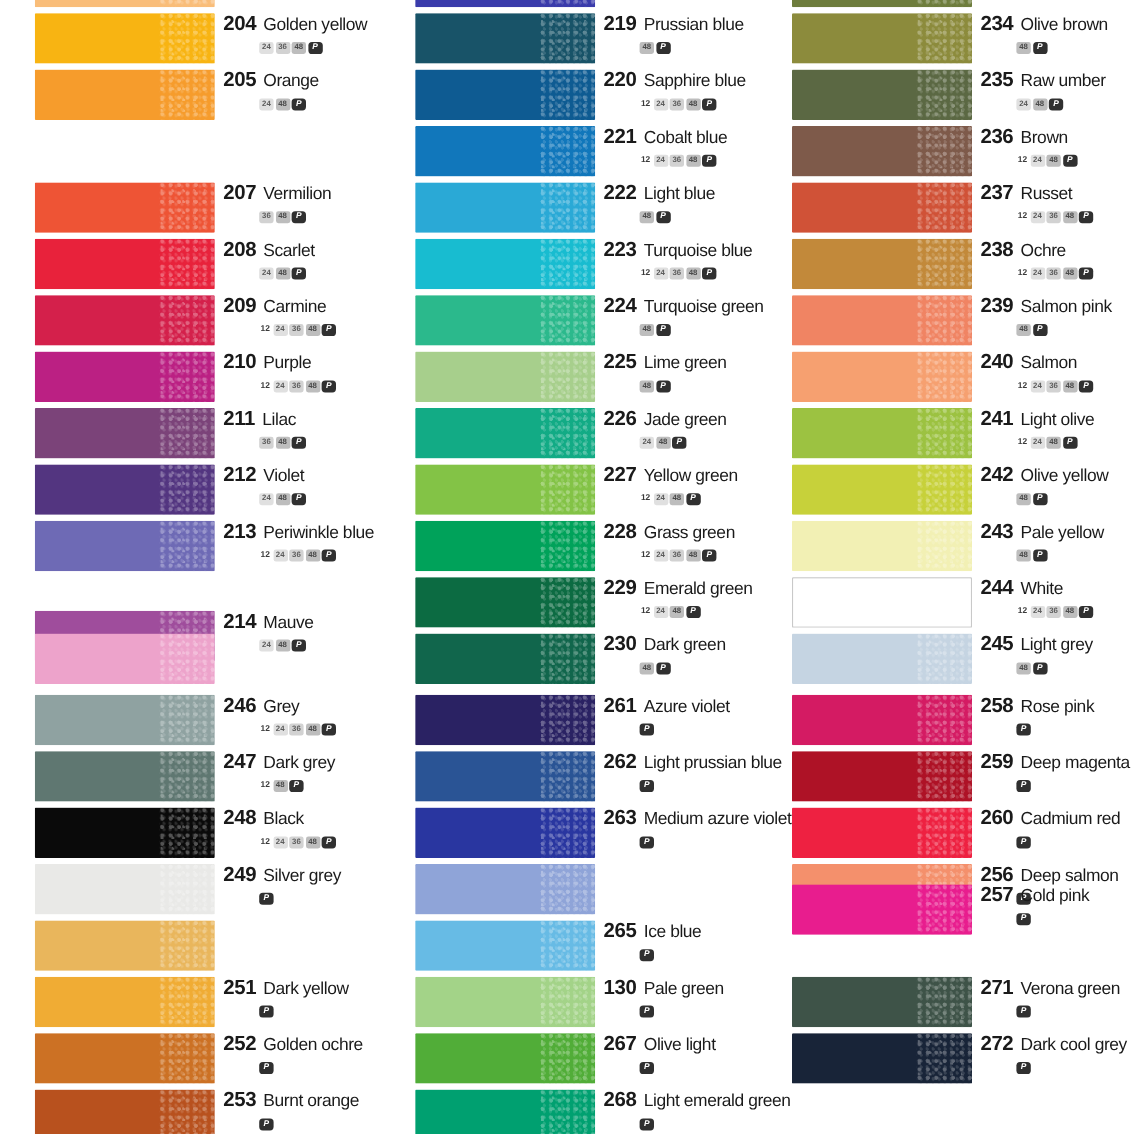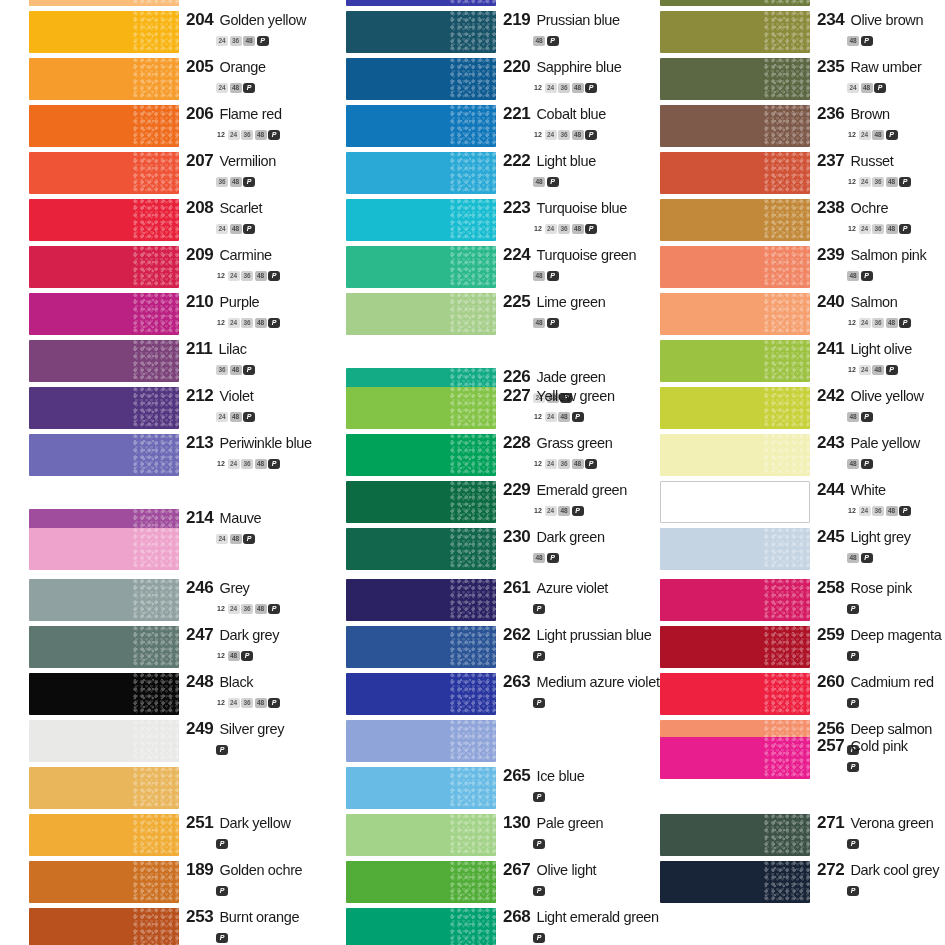--- a/index.html
+++ b/index.html
@@ -164,30 +164,20 @@
       <div class="swatch-row" style="top: 56px;">
         <div class="chip">
           <div class="base" style="background: rgb(246, 156, 44);"></div>
           <div class="texture" style="background-image: radial-gradient(circle at 30% 30%, rgb(251, 210, 160) 0px, rgb(251, 210, 160) 1.6px, transparent 1.8px), radial-gradient(circle at 70% 65%, rgb(248, 181, 97) 0px, rgb(248, 181, 97) 1.3px, transparent 1.5px), radial-gradient(circle at 20% 80%, rgb(251, 210, 160) 0px, rgb(251, 210, 160) 1.2px, transparent 1.4px);"></div>
         </div>
         <div class="meta">
           <div class="line1"><span class="num">205</span><span class="nm">Orange</span></div>
           <div class="badges"><span class="badge b24">24</span><span class="badge b48">48</span><span class="badge bp">P</span></div>
         </div>
       </div>
-      <div class="swatch-row" style="top: 103px;">
-        <div class="chip">
-          <div class="base" style="background: rgb(239, 108, 29);"></div>
-          <div class="texture" style="background-image: radial-gradient(circle at 30% 30%, rgb(248, 189, 153) 0px, rgb(248, 189, 153) 1.6px, transparent 1.8px), radial-gradient(circle at 70% 65%, rgb(243, 145, 86) 0px, rgb(243, 145, 86) 1.3px, transparent 1.5px), radial-gradient(circle at 20% 80%, rgb(248, 189, 153) 0px, rgb(248, 189, 153) 1.2px, transparent 1.4px);"></div>
-        </div>
-        <div class="meta">
-          <div class="line1"><span class="num">206</span><span class="nm">Flame red</span></div>
-          <div class="badges"><span class="badge b12">12</span><span class="badge b24">24</span><span class="badge b36">36</span><span class="badge b48">48</span><span class="badge bp">P</span></div>
-        </div>
-      </div>
       <div class="swatch-row" style="top: 150px;">
         <div class="chip">
           <div class="base" style="background: rgb(238, 84, 53);"></div>
           <div class="texture" style="background-image: radial-gradient(circle at 30% 30%, rgb(247, 178, 164) 0px, rgb(247, 178, 164) 1.6px, transparent 1.8px), radial-gradient(circle at 70% 65%, rgb(242, 127, 104) 0px, rgb(242, 127, 104) 1.3px, transparent 1.5px), radial-gradient(circle at 20% 80%, rgb(247, 178, 164) 0px, rgb(247, 178, 164) 1.2px, transparent 1.4px);"></div>
         </div>
         <div class="meta">
           <div class="line1"><span class="num">207</span><span class="nm">Vermilion</span></div>
           <div class="badges"><span class="badge b36">36</span><span class="badge b48">48</span><span class="badge bp">P</span></div>
         </div>
       </div>
@@ -322,21 +312,21 @@
           <div class="line1"><span class="num">251</span><span class="nm">Dark yellow</span></div>
           <div class="badges"><span class="badge bp">P</span></div>
         </div>
       </div>
       <div class="swatch-row" style="top: 859px;">
         <div class="chip">
           <div class="base" style="background: rgb(204, 113, 36);"></div>
           <div class="texture" style="background-image: radial-gradient(circle at 30% 30%, rgb(232, 191, 156) 0px, rgb(232, 191, 156) 1.6px, transparent 1.8px), radial-gradient(circle at 70% 65%, rgb(217, 149, 91) 0px, rgb(217, 149, 91) 1.3px, transparent 1.5px), radial-gradient(circle at 20% 80%, rgb(232, 191, 156) 0px, rgb(232, 191, 156) 1.2px, transparent 1.4px);"></div>
         </div>
         <div class="meta">
-          <div class="line1"><span class="num">189</span><span class="nm">Golden ochre</span></div>
+          <div class="line1"><span class="num">252</span><span class="nm">Golden ochre</span></div>
           <div class="badges"><span class="badge bp">P</span></div>
         </div>
       </div>
       <div class="swatch-row" style="top: 906px;">
         <div class="chip">
           <div class="base" style="background: rgb(184, 81, 30);"></div>
           <div class="texture" style="background-image: radial-gradient(circle at 30% 30%, rgb(223, 177, 154) 0px, rgb(223, 177, 154) 1.6px, transparent 1.8px), radial-gradient(circle at 70% 65%, rgb(202, 125, 86) 0px, rgb(202, 125, 86) 1.3px, transparent 1.5px), radial-gradient(circle at 20% 80%, rgb(223, 177, 154) 0px, rgb(223, 177, 154) 1.2px, transparent 1.4px);"></div>
         </div>
         <div class="meta">
           <div class="line1"><span class="num">253</span><span class="nm">Burnt orange</span></div>
@@ -415,21 +405,21 @@
       <div class="swatch-row" style="top: 291px;">
         <div class="chip">
           <div class="base" style="background: rgb(167, 207, 140);"></div>
           <div class="texture" style="background-image: radial-gradient(circle at 30% 30%, rgb(215, 233, 203) 0px, rgb(215, 233, 203) 1.6px, transparent 1.8px), radial-gradient(circle at 70% 65%, rgb(189, 219, 169) 0px, rgb(189, 219, 169) 1.3px, transparent 1.5px), radial-gradient(circle at 20% 80%, rgb(215, 233, 203) 0px, rgb(215, 233, 203) 1.2px, transparent 1.4px);"></div>
         </div>
         <div class="meta">
           <div class="line1"><span class="num">225</span><span class="nm">Lime green</span></div>
           <div class="badges"><span class="badge b48">48</span><span class="badge bp">P</span></div>
         </div>
       </div>
-      <div class="swatch-row" style="top: 338px; margin-top: 28px;">
+      <div class="swatch-row" style="top: 338px;">
         <div class="chip">
           <div class="base" style="background: rgb(18, 171, 133);"></div>
           <div class="texture" style="background-image: radial-gradient(circle at 30% 30%, rgb(148, 217, 200) 0px, rgb(148, 217, 200) 1.6px, transparent 1.8px), radial-gradient(circle at 70% 65%, rgb(77, 192, 164) 0px, rgb(77, 192, 164) 1.3px, transparent 1.5px), radial-gradient(circle at 20% 80%, rgb(148, 217, 200) 0px, rgb(148, 217, 200) 1.2px, transparent 1.4px);"></div>
         </div>
         <div class="meta">
           <div class="line1"><span class="num">226</span><span class="nm">Jade green</span></div>
           <div class="badges"><span class="badge b24">24</span><span class="badge b48">48</span><span class="badge bp">P</span></div>
         </div>
       </div>
       <div class="swatch-row" style="top: 385px;">

